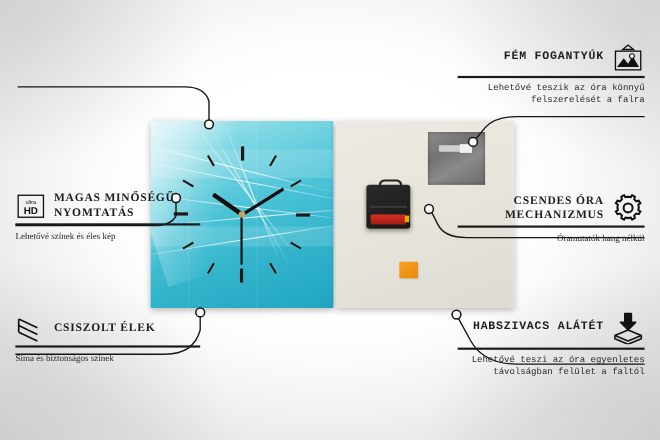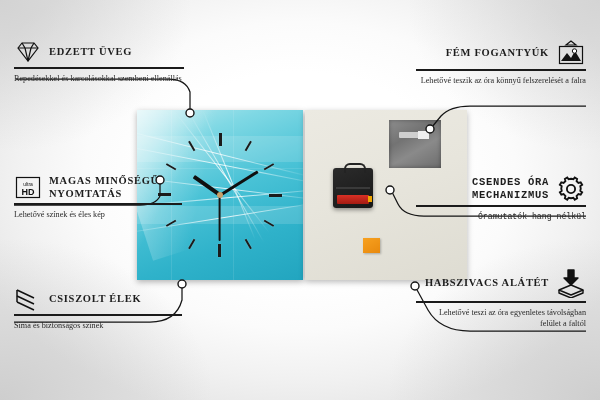--- a/index.html
+++ b/index.html
@@ -187,33 +187,20 @@
     <path d="M14,322 L150,322 Q176,322 182,300 L182,286"></path>
     <circle cx="182" cy="284" r="4"></circle>
     <path d="M586,106 L470,106 Q450,106 441,116 L432,127"></path>
     <circle cx="430" cy="129" r="4"></circle>
     <path d="M586,216 L424,216 Q404,216 398,204 L392,192"></path>
     <circle cx="390" cy="190" r="4"></circle>
     <path d="M586,331 L470,331 Q440,331 428,310 L416,288"></path>
     <circle cx="415" cy="286" r="4"></circle>
   </svg>
 
-  <div class="callout left" style="left:14px;top:40px;width:170px;">
-    <div class="co-head">
-      <svg class="ico" width="28" height="24" viewBox="0 0 28 24">
-        <g fill="none" stroke="#111" stroke-width="1.2">
-          <path d="M4 8 L8 3 L20 3 L24 8 L14 21 Z"></path>
-          <path d="M4 8 L24 8 M8 3 L11 8 L14 21 M20 3 L17 8 L14 21"></path>
-        </g>
-      </svg>
-      <div class="co-title">EDZETT ÜVEG</div>
-    </div>
-    <div class="co-rule"></div>
-    <div class="co-desc">Repedésekkel és karcolásokkal szembeni ellenállás</div>
-  </div>
 
   <div class="callout left" style="left:14px;top:174px;width:168px;">
     <div class="co-head">
       <svg class="ico" width="28" height="25" viewBox="0 0 28 25">
         <rect x="2.5" y="2.5" width="23" height="20" fill="none" stroke="#111" stroke-width="1.2"></rect>
         <text x="14" y="10.5" font-family="Liberation Sans, sans-serif" font-size="5" text-anchor="middle" fill="#111">ultra</text>
         <text x="14" y="19.5" font-family="Liberation Sans, sans-serif" font-size="9" font-weight="bold" text-anchor="middle" fill="#111">HD</text>
       </svg>
       <div class="co-title">MAGAS MINŐSÉGŰ NYOMTATÁS</div>
     </div>
@@ -228,51 +215,51 @@
           <path d="M3 3 L20 11 M3 9 L20 17 M3 15 L20 23"></path>
           <path d="M3 3 L3 15"></path>
         </g>
       </svg>
       <div class="co-title">CSISZOLT ÉLEK</div>
     </div>
     <div class="co-rule"></div>
     <div class="co-desc">Sima és biztonságos színek</div>
   </div>
 
-  <div class="callout right" style="left:416px;top:40px;width:170px;">
+  <div class="callout right" style="left:416px;top:40px;width:170px;font-family:Liberation Mono, monospace;">
     <div class="co-head">
       <div class="co-title">FÉM FOGANTYÚK</div>
       <svg class="ico" width="30" height="26" viewBox="0 0 30 26">
         <g fill="none" stroke="#111" stroke-width="1.2">
           <path d="M15 1 L10 5 L20 5 Z"></path>
           <rect x="3.5" y="6.5" width="23" height="17"></rect>
           <path d="M5 21 L11 13 L15 18 L19 11 L25 21 Z" fill="#111" stroke="none"></path>
           <circle cx="18.5" cy="11" r="2.2" fill="#fff" stroke="#111" stroke-width="1"></circle>
         </g>
       </svg>
     </div>
     <div class="co-rule"></div>
     <div class="co-desc">Lehetővé teszik az óra könnyű felszerelését a falra</div>
   </div>
 
-  <div class="callout right" style="left:416px;top:176px;width:170px;font-family:Liberation Mono, monospace;">
+  <div class="callout right" style="left:416px;top:176px;width:170px;">
     <div class="co-head">
       <div class="co-title">CSENDES ÓRA MECHANIZMUS</div>
       <svg class="ico" width="30" height="26" viewBox="0 0 30 28">
         <g fill="none" stroke="#111" stroke-width="2">
           <path d="M15 3 l2.6 .5 1.4-2.0 2.6 1.6 -.6 2.4 2.0 2.0 2.4-.6 1.6 2.6 -2.0 1.4 .5 2.6 -.5 2.6 2.0 1.4 -1.6 2.6 -2.4-.6 -2.0 2.0 .6 2.4 -2.6 1.6 -1.4-2.0 -2.6 .5 -2.6-.5 -1.4 2.0 -2.6-1.6 .6-2.4 -2.0-2.0 -2.4 .6 -1.6-2.6 2.0-1.4 -.5-2.6 .5-2.6 -2.0-1.4 1.6-2.6 2.4 .6 2.0-2.0 -.6-2.4 2.6-1.6 1.4 2.0 Z"></path>
           <circle cx="15" cy="14" r="4.4"></circle>
         </g>
       </svg>
     </div>
     <div class="co-rule"></div>
     <div class="co-desc">Óramutatók hang nélkül</div>
   </div>
 
-  <div class="callout right" style="left:416px;top:268px;width:170px;">
+  <div class="callout right" style="left:416px;top:283px;width:170px;font-family:Liberation Mono, monospace;">
     <div class="co-head">
       <div class="co-title">HABSZIVACS ALÁTÉT</div>
       <svg class="ico" width="30" height="30" viewBox="0 0 30 30">
         <g fill="none" stroke="#111" stroke-width="1.4" stroke-linejoin="round">
           <path d="M12 2 h6 v8 h4 l-7 7 -7-7 h4 Z" fill="#111" stroke="#111"></path>
           <path d="M15 17 L27 22 L15 27 L3 22 Z"></path>
           <path d="M3 22 v3 l12 5 12-5 v-3"></path>
         </g>
       </svg>
     </div>

